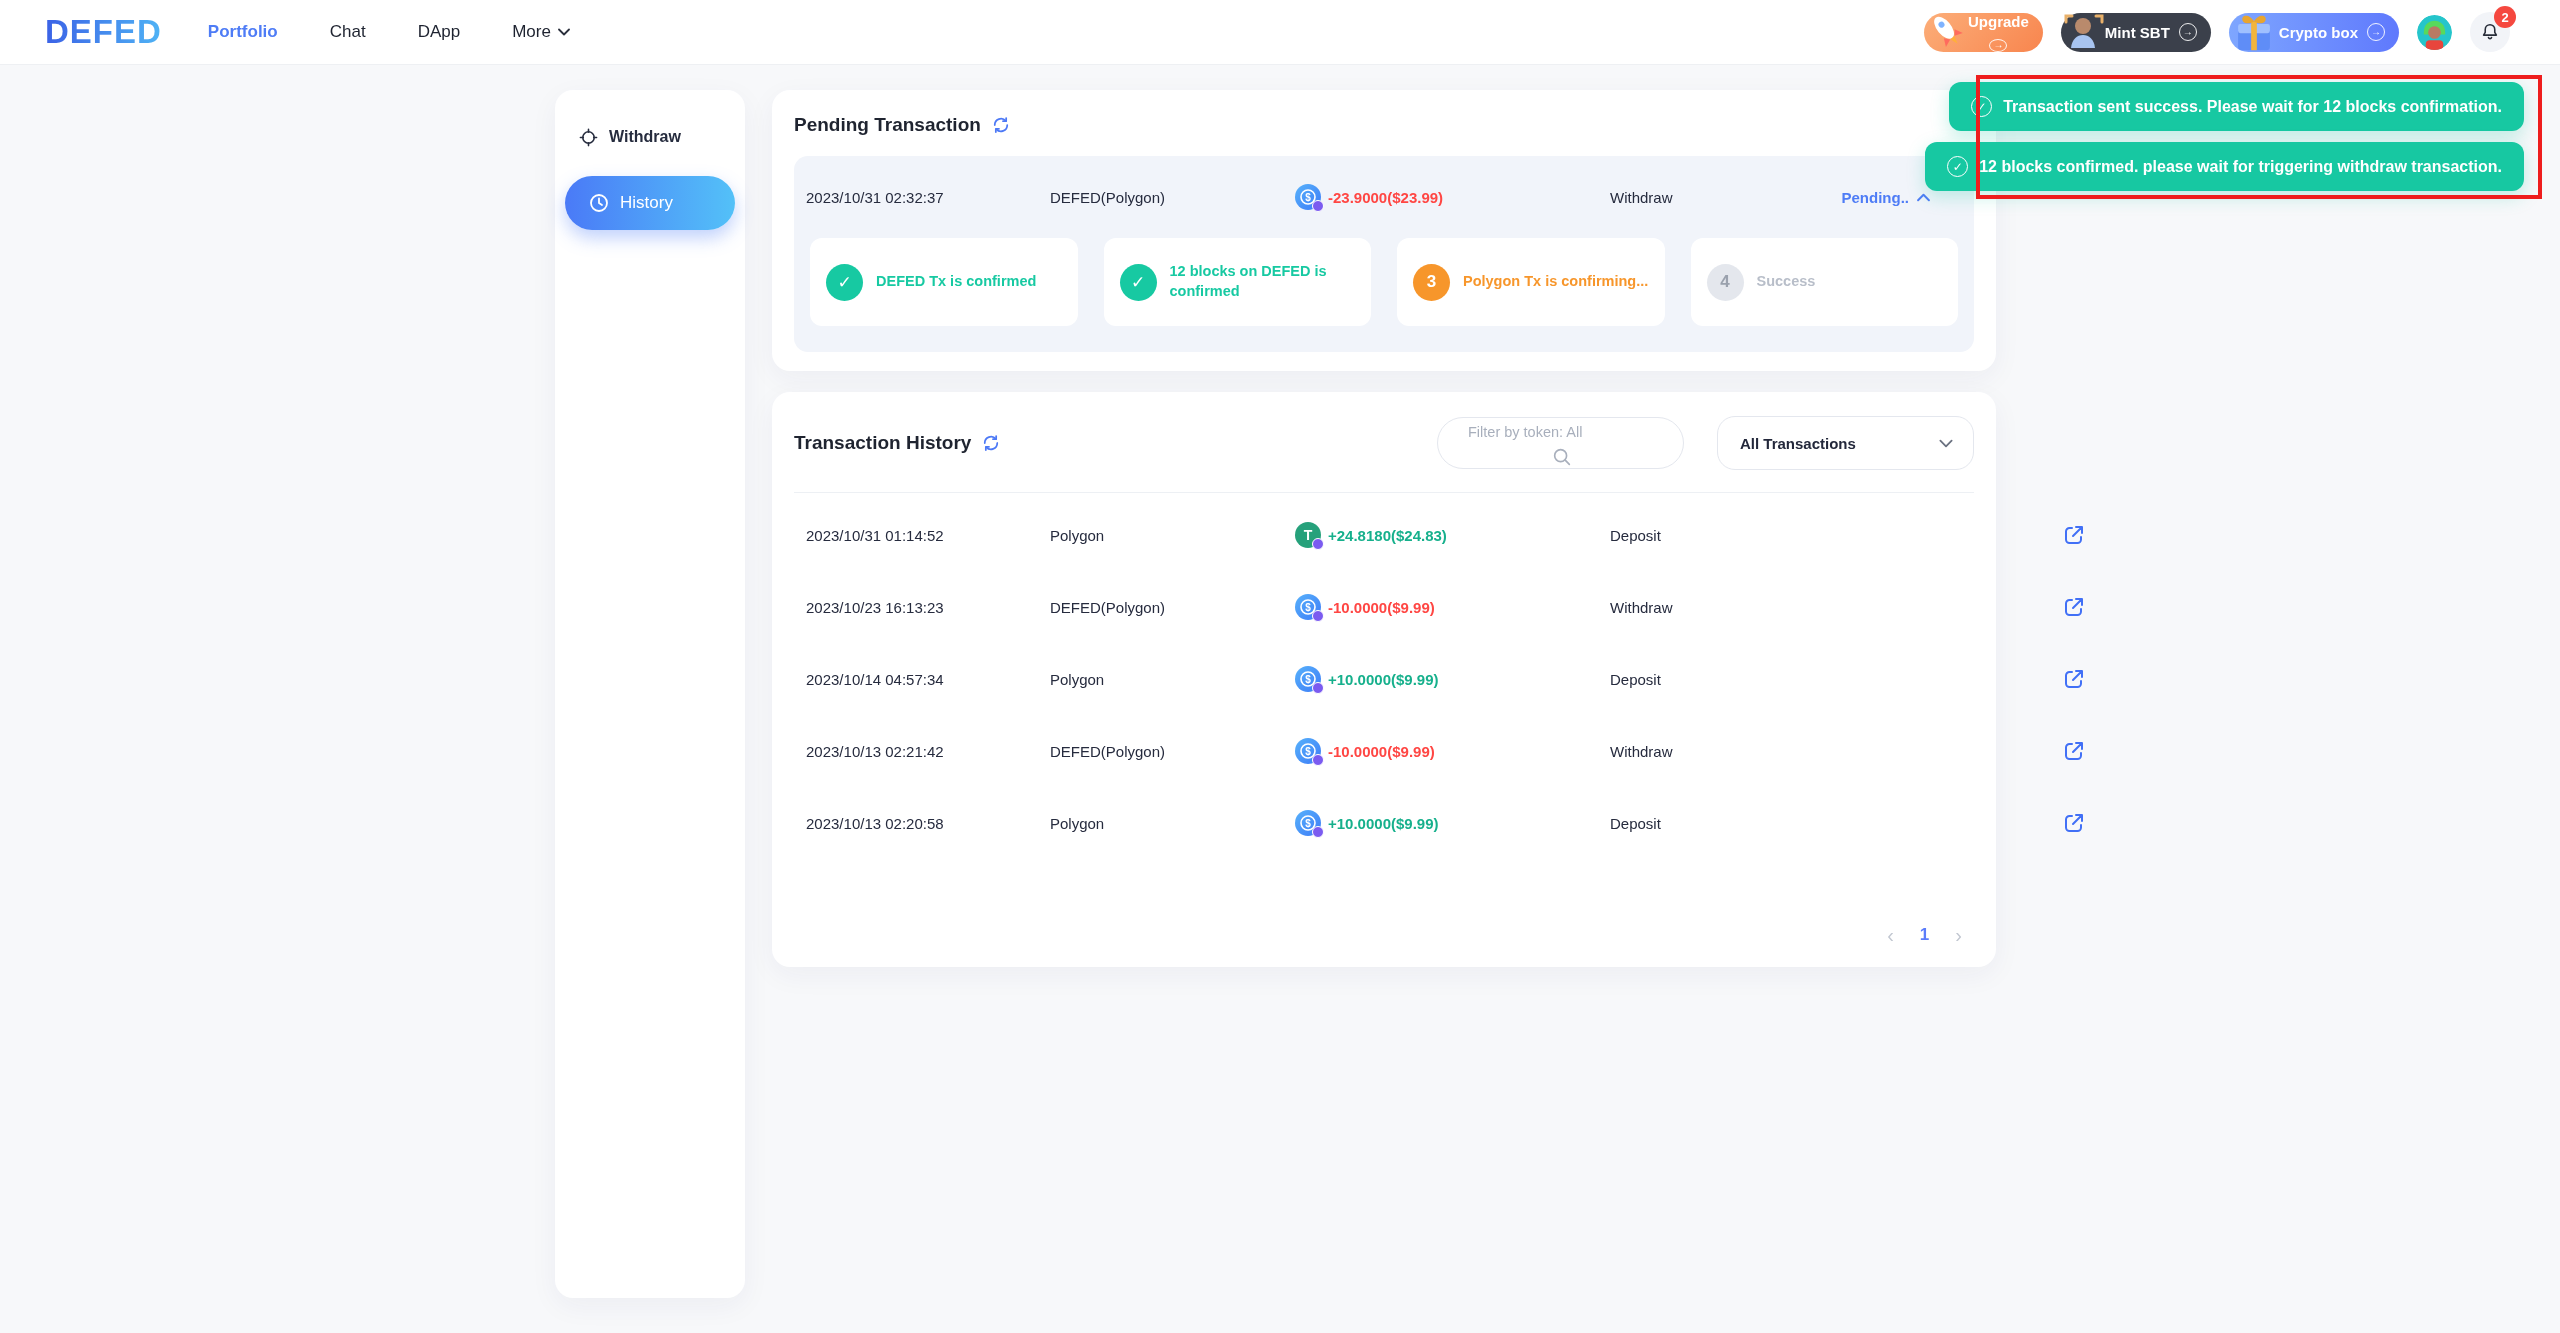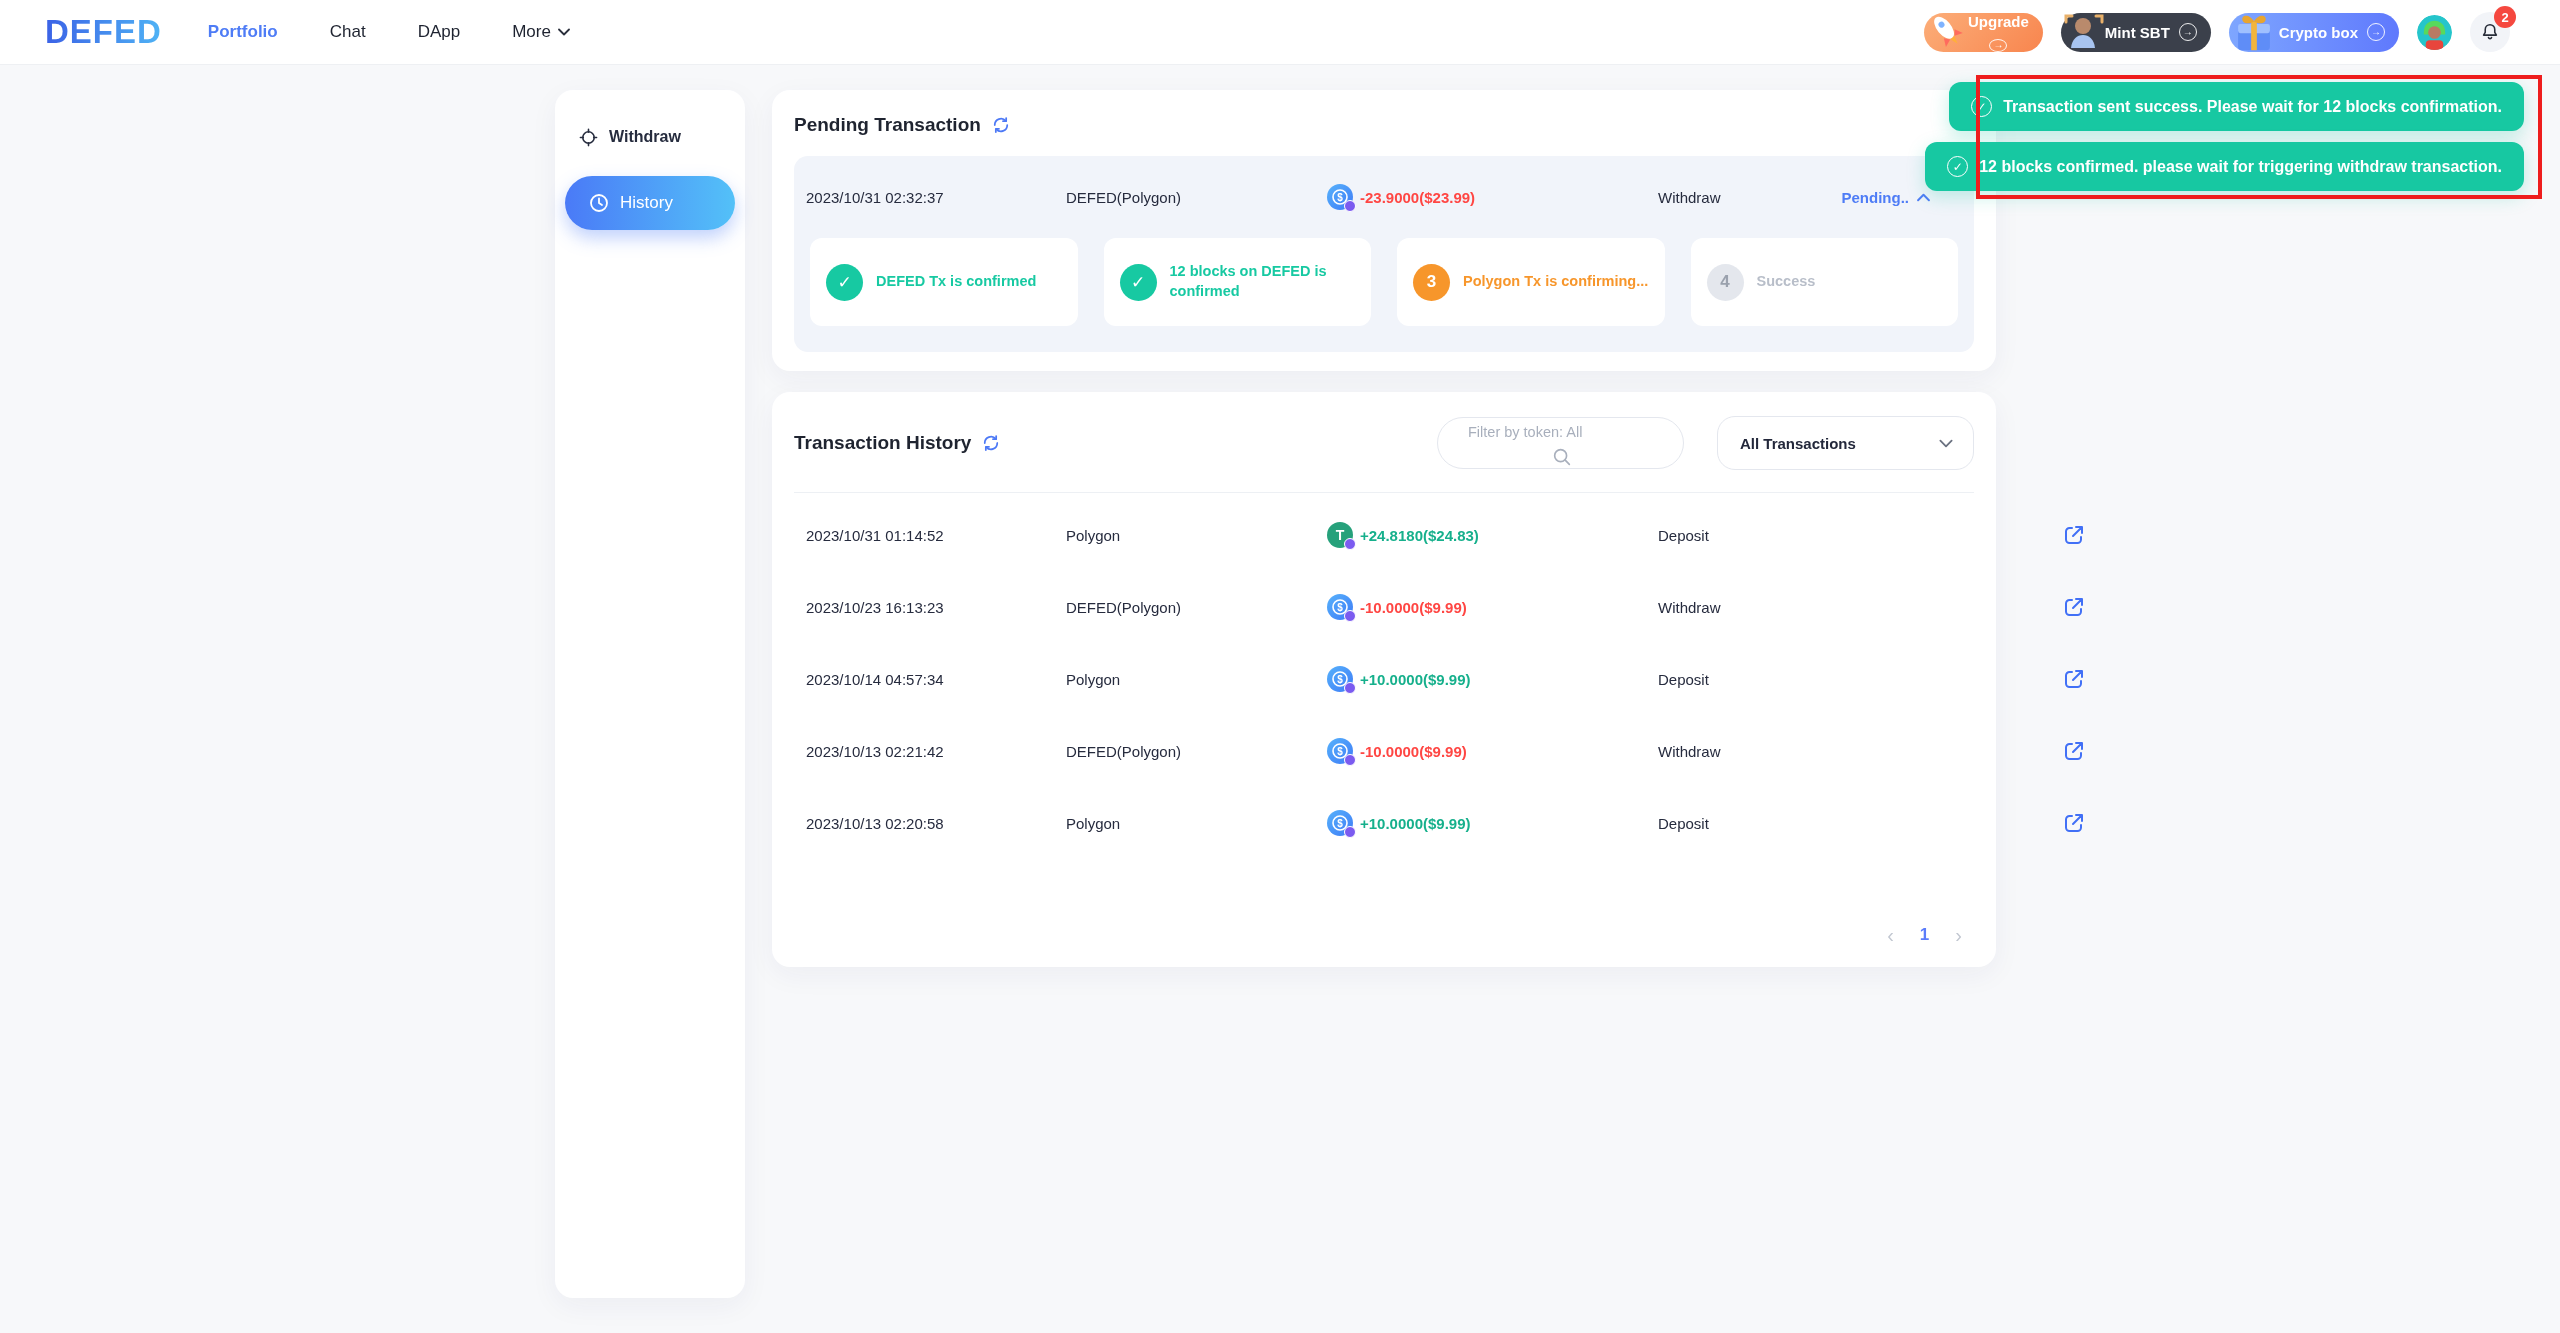--- a/index.html
+++ b/index.html
@@ -56,21 +56,21 @@
   .card { position:absolute; background:#fff; border-radius:18px; box-shadow:0 8px 28px rgba(30,40,90,.05); }
   .card-pending { left:772px; top:90px; width:1224px; height:281px; padding:24px 22px; }
   .card-history { left:772px; top:392px; width:1224px; height:575px; padding:24px 22px; }
   .section-title-row { display:flex; align-items:center; gap:10px; }
   .section-title { font-size:19px; font-weight:700; color:#1F2430; }
   .refresh-btn { width:20px; height:20px; cursor:pointer; display:flex; }
 
   
   .pending-box { margin-top:20px; background:#F1F4FA; border-radius:14px; height:196px; }
   .tx-grid { display:grid; grid-template-columns:244px 245px 315px 1fr 152px; align-items:center;
-    padding-left:12px;gap:16px; }
+    padding-left:12px; }
   .pending-row { height:82px; }
   .cell-date, .cell-net, .cell-type { font-size:15px; color:#262B3E; }
   .cell-amount { display:flex; align-items:center; gap:7px; font-size:15px; font-weight:600; }
   .amt-out { color:#FF4643; } .amt-in { color:#16B08C; }
   .coin { position:relative; width:26px; height:26px; flex:0 0 auto; }
   .coin-badge { position:absolute; right:-3px; bottom:-2px; width:12px; height:12px; border-radius:50%;
     background:#7B5BF0; border:1.5px solid #fff; }
   .cell-status { display:flex; align-items:center; justify-content:flex-end; gap:8px; padding-right:44px;
     color:#4E7CF6; font-size:15px; font-weight:600; cursor:pointer; }
   .steps { display:grid; grid-template-columns:repeat(4,1fr); gap:26px; margin:0 16px; height:88px; }

